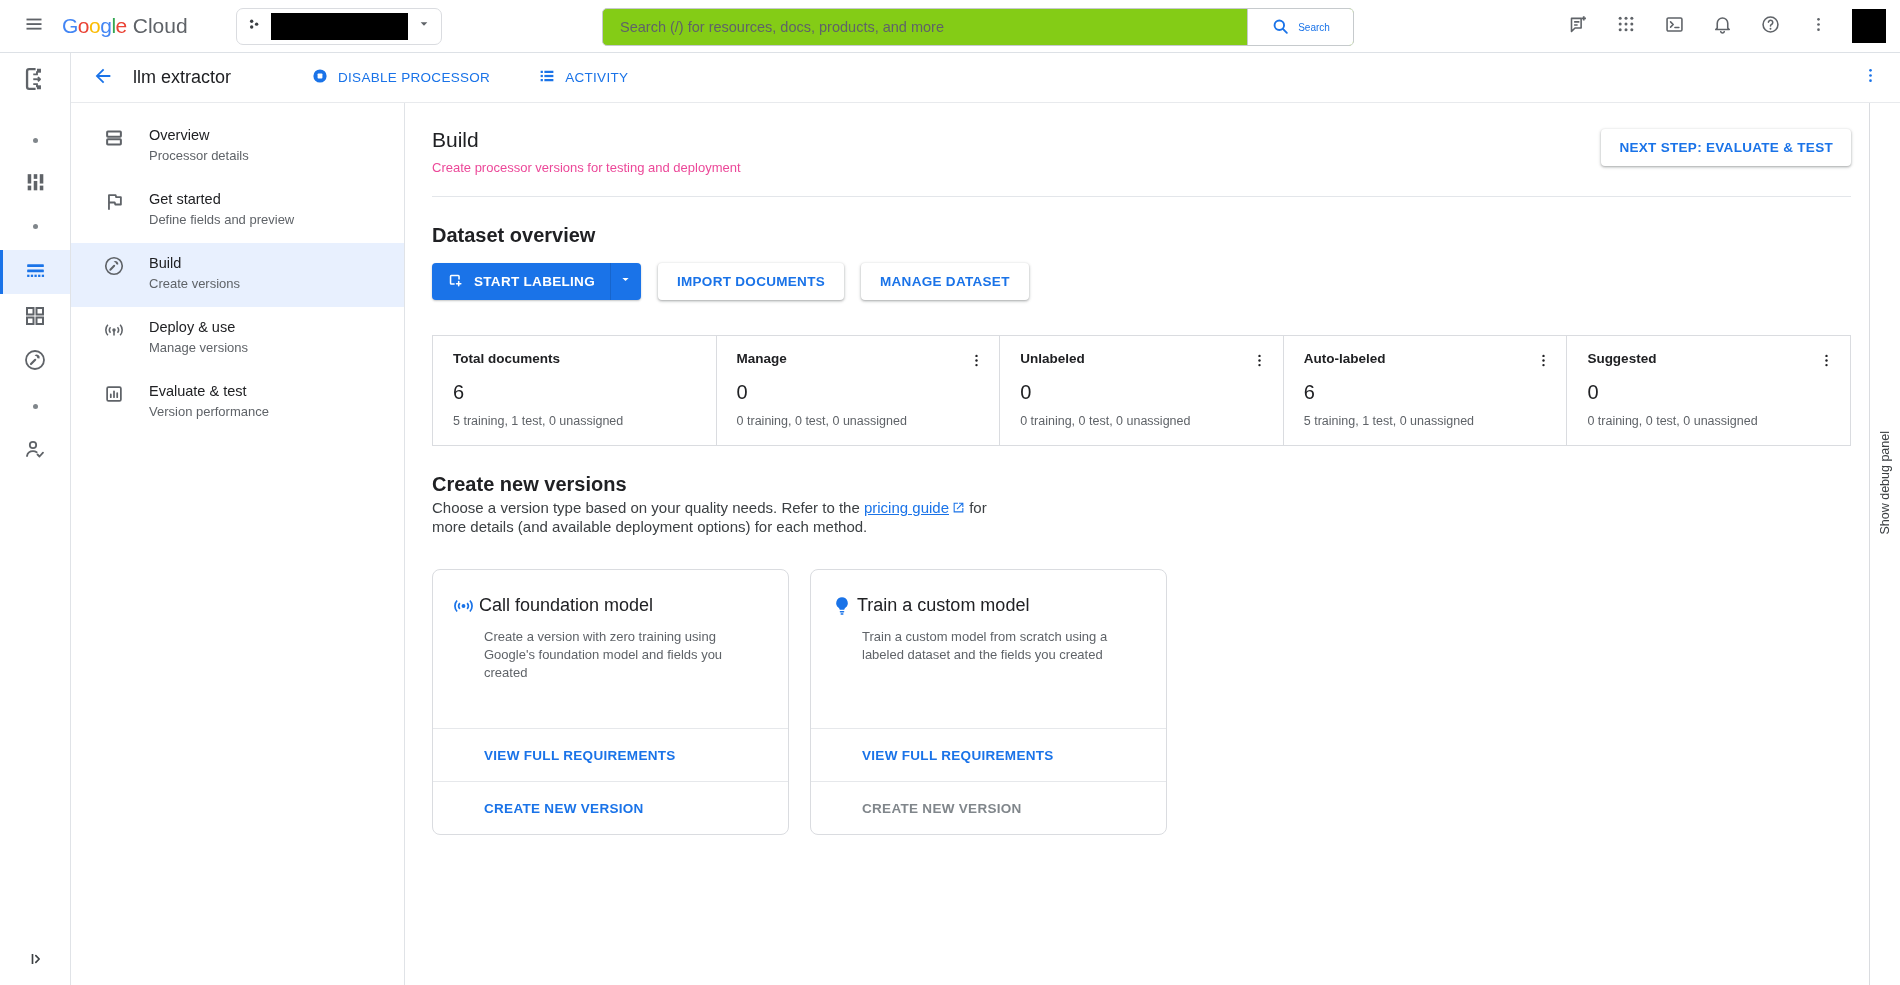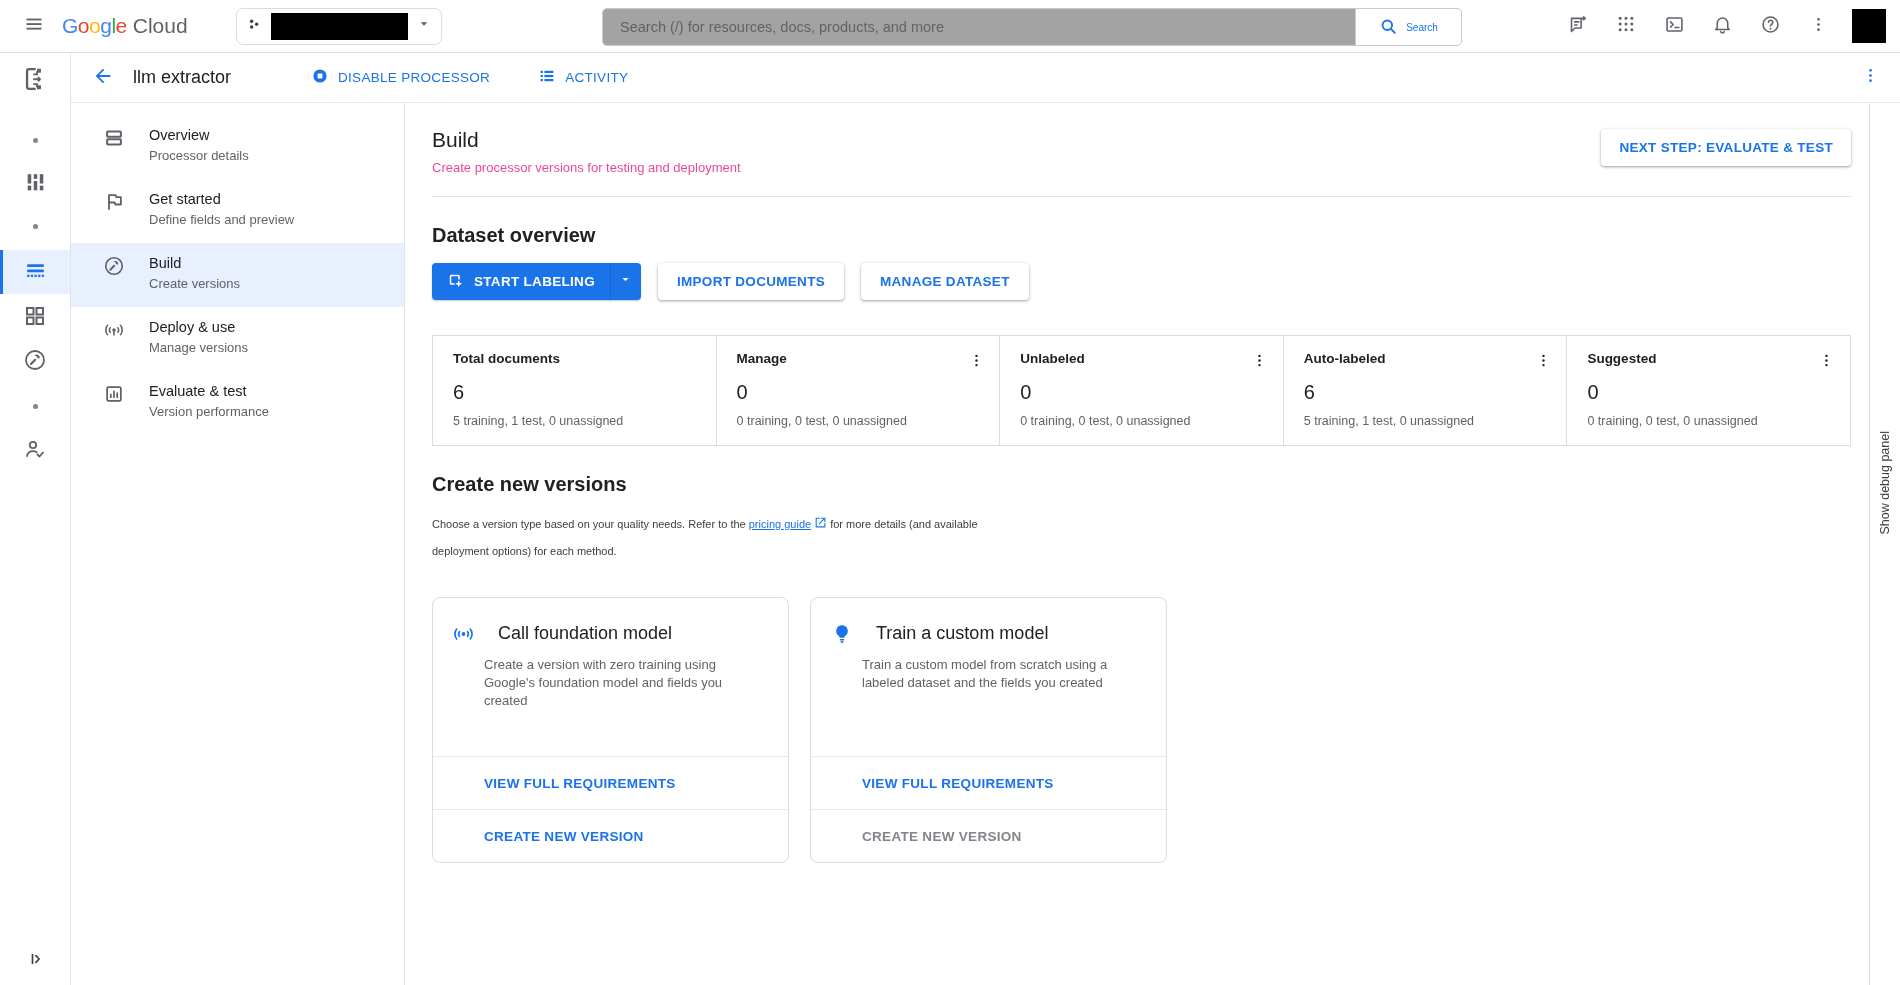--- a/index.html
+++ b/index.html
@@ -12,22 +12,22 @@
     background:#fff;border-bottom:1px solid #dde1e6;z-index:5}
   .icon-btn{width:40px;height:40px;display:flex;align-items:center;justify-content:center;
     border-radius:50%;cursor:pointer;color:#5f6368;flex:none}
   .hamburger{margin-left:14px}
   .logo{display:flex;align-items:baseline;margin-left:8px;font-size:21px;font-weight:500;letter-spacing:-.5px;cursor:pointer}
   .lg0,.lg3{color:#4285F4}.lg1,.lg5{color:#EA4335}.lg2{color:#FBBC05}.lg4{color:#34A853}
   .logo-cloud{color:#5f6368;font-weight:400;margin-left:6px;letter-spacing:0}
   .proj{margin-left:48px;width:206px;height:37px;border:1px solid #dadce0;border-radius:7px;
     display:flex;align-items:center;padding:0 9px;gap:8px;cursor:pointer;background:#fff}
   .proj-redacted{flex:1;height:27px;background:#000}
-  .search{position:absolute;left:602px;top:8px;width:860px;height:38px;display:flex;
-    border:1px solid #c6cacd;border-radius:5px;overflow:hidden;background:#a3a3a3}
+  .search{position:absolute;left:602px;top:8px;width:752px;height:38px;display:flex;
+    border:1px solid #c6cacd;border-radius:5px;overflow:hidden;background:#84cc16}
   .search input{flex:1;border:none;outline:none;background:transparent;padding:0 17px;
     font-size:14.5px;color:#3c4043;font-family:inherit}
   .search input::placeholder{color:#5f6368}
   .search-btn{width:106px;background:#fff;border-left:1px solid #c6cacd;display:flex;align-items:center;
     justify-content:center;gap:8px;color:#1a73e8;font-weight:400;font-size:10px;cursor:pointer}
   .topbar-right{position:absolute;right:14px;display:flex;align-items:center;gap:8px}
   .avatar{width:34px;height:34px;background:#000;margin-left:6px;cursor:pointer}
 
   
   .body-row{flex:1;display:flex;min-height:0}
@@ -78,29 +78,29 @@
 
   .stats{display:flex;border:1px solid #dadce0;margin-top:35px;background:#fff}
   .stat{flex:1;padding:15px 14px 17px 20px}
   .stat + .stat{border-left:1px solid #dadce0}
   .stat-top{display:flex;justify-content:space-between;align-items:flex-start;height:24px}
   .stat-label{font-size:13.5px;font-weight:700}
   .stat-menu{color:#202124;cursor:pointer;width:18px;height:18px;display:flex;align-items:center;justify-content:center}
   .stat-value{font-size:20px;margin-top:6px}
   .stat-detail{font-size:12.5px;color:#5f6368;margin-top:10px}
 
-  .versions-desc{font-size:11px;color:#3c4043;margin-top:15px;max-width:588px;line-height:26px}
+  .versions-desc{font-size:15px;color:#3c4043;margin-top:3px;max-width:588px;line-height:18px}
   .link{color:#1a73e8;text-decoration:underline;cursor:pointer}
   .ext-ic{display:inline-block;vertical-align:-1px;margin-left:3px;color:#1a73e8}
 
   .cards{display:flex;gap:21px;margin-top:33px}
   .vcard{width:357px;height:266px;border:1px solid #dadce0;border-radius:8px;background:#fff;
     display:flex;flex-direction:column;overflow:hidden}
   .vcard-head{flex:1;padding:24px 18px 0 19px}
-  .vcard-titlerow{display:flex;align-items:center;gap:23px}
+  .vcard-titlerow{display:flex;align-items:center;gap:4px}
   .vcard-icon{width:23px;height:23px;color:#1a73e8;flex:none;display:flex;align-items:center;justify-content:center}
   .vcard-title{font-size:18px;color:#202124}
   .vcard-desc{font-size:13px;line-height:18px;color:#5f6368;margin:11px 0 0 32px;max-width:266px}
   .vcard-action{border-top:1px solid #e6e8eb;height:53px;min-height:53px;display:flex;align-items:center;
     padding-left:51px;font-size:13.5px;font-weight:700;letter-spacing:.3px;color:#1a73e8;cursor:pointer}
   .vcard-action.disabled{color:#80868b;cursor:default}
 
   .debug-strip{width:31px;min-width:31px;border-left:1px solid #dadce0;display:flex;
     justify-content:center;align-items:flex-start;padding-top:328px;background:#fff}
   .debug-label{writing-mode:vertical-rl;transform:rotate(180deg);font-size:12.5px;color:#3c4043;

